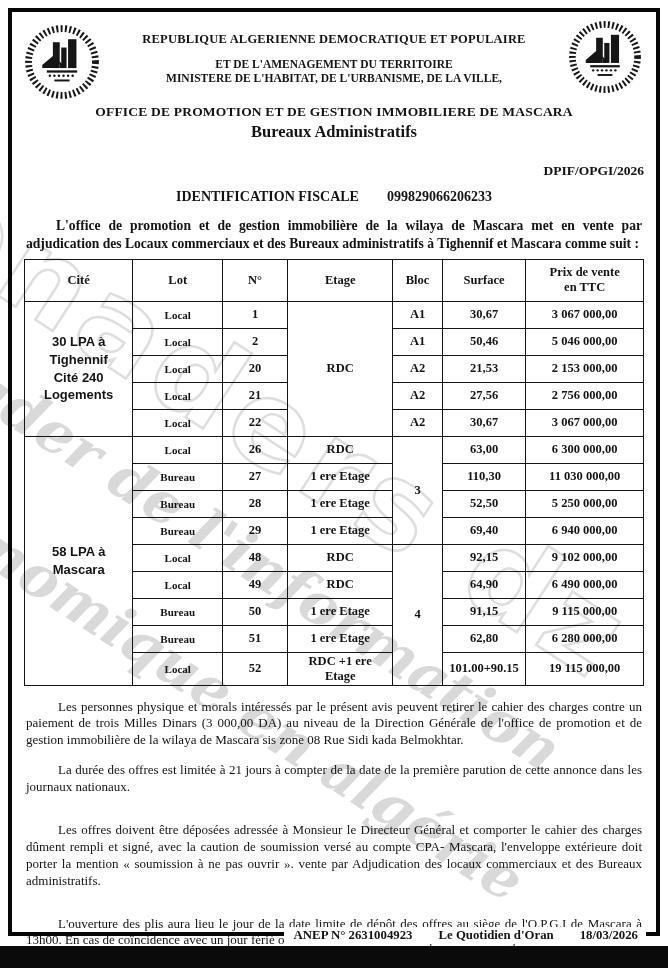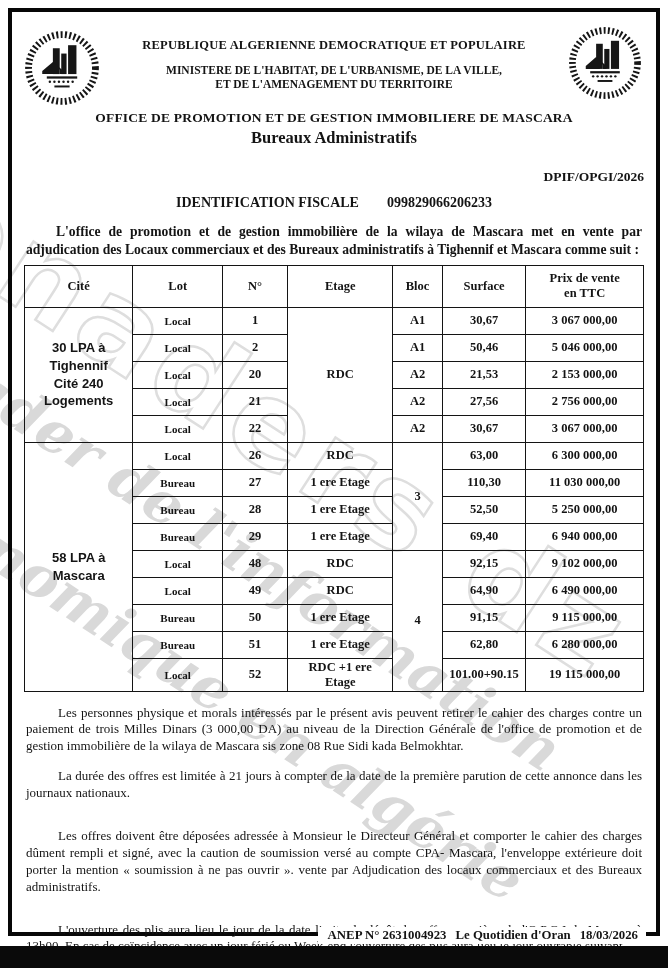--- a/index.html
+++ b/index.html
@@ -11,21 +11,21 @@
   }
   
   .page-frame{
     position:absolute;left:8px;top:8px;right:8px;bottom:32px;
     border:4px solid #070707;
     box-sizing:border-box;
     z-index:1;
   }
   .content{
     position:relative;height:100%;box-sizing:border-box;
-    padding:16px 12px 0 12px;
+    padding:10px 12px 0 12px;
     z-index:2;
   }
   
   .wm{position:absolute;z-index:0;pointer-events:none;white-space:nowrap;transform-origin:0 0;}
   .wm-brand{
     left:-24px;top:150px;transform:rotate(33deg);
     font-family:"DejaVu Sans",sans-serif;font-weight:bold;font-size:118px;letter-spacing:8px;
     color:transparent;-webkit-text-stroke:2.5px #dedede;
   }
   .wm-script{
@@ -72,21 +72,21 @@
   .c-prix{font-size:12.5px;}
   
   .para{
     font-weight:normal;font-size:13px;line-height:1.3;text-align:justify;
     text-indent:32px;margin:13px 2px 0 2px;
   }
   .para-gap{margin-top:26px;}
   .footer{
     position:absolute;right:10px;bottom:-12px;z-index:3;
     background:#ffffff;padding:1px 8px 1px 10px;
-    font-weight:bold;font-size:12.8px;display:flex;gap:9px;white-space:nowrap;
+    font-weight:bold;font-size:12.8px;display:flex;gap:26px;white-space:nowrap;
   }
   .bottom-bar{
     position:absolute;left:0;right:0;bottom:0;height:22px;background:#0a0a0a;z-index:1;
   }
 </style>
 </head>
 <body>
 
 <div class="wm wm-brand">enaders dz</div>
 <div class="wm wm-script wm-line1">leader de l'information</div>
@@ -111,22 +111,22 @@
               <circle cx="52" cy="70" r="1.6"></circle>
             <circle cx="58" cy="70" r="1.6"></circle>
               <circle cx="64" cy="70" r="1.6"></circle>
             <rect x="40" y="75" width="20" height="2.6"></rect>
           </g>
         </svg>
       </div>
       <div class="head-center">
         <div class="republic">REPUBLIQUE ALGERIENNE DEMOCRATIQUE ET POPULAIRE</div>
         <div class="ministry">
+          <div>ET DE L'AMENAGEMENT DU TERRITOIRE</div>
           <div>MINISTERE DE L'HABITAT, DE L'URBANISME, DE LA VILLE,</div>
-          <div>ET DE L'AMENAGEMENT DU TERRITOIRE</div>
         </div>
       </div>
       <div class="seal seal-right">
         <svg width="74" height="78" viewBox="0 0 100 104">
           <circle cx="50" cy="52" r="44" fill="none" stroke="#161616" stroke-width="9" stroke-dasharray="2.6 3.1"></circle>
           <g fill="#161616">
             <rect x="38" y="26" width="9" height="34"></rect>
             <rect x="49" y="33" width="7" height="27"></rect>
             <rect x="58" y="22" width="11" height="38"></rect>
             <path d="M24 56 L38 44 L52 56 L52 60 L47 60 L47 54 L43 54 L43 60 L24 60 Z"></path>

